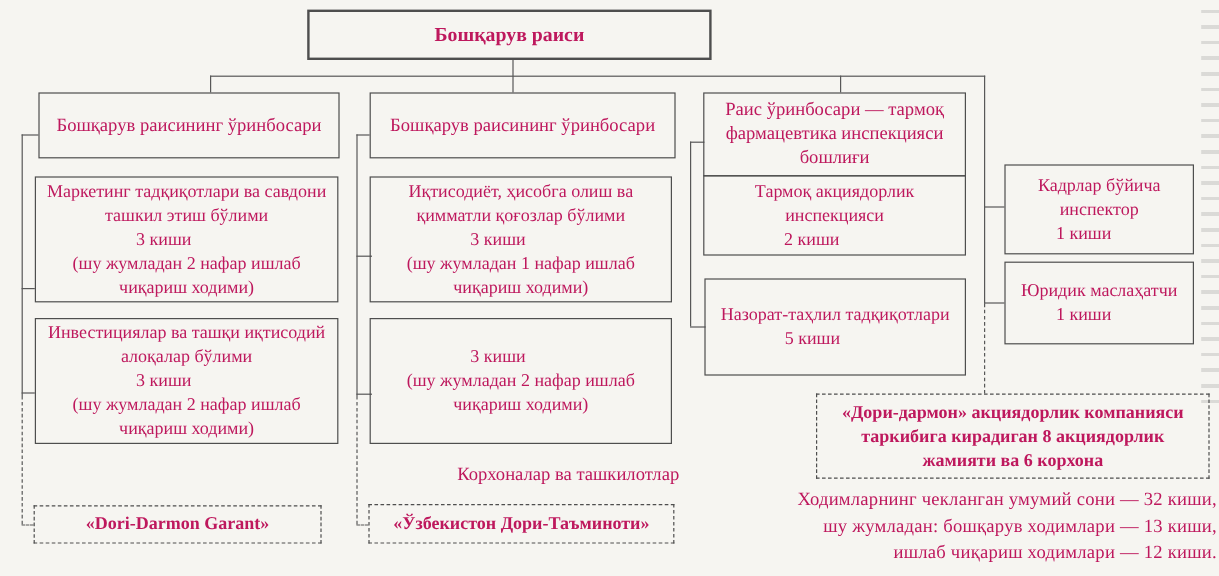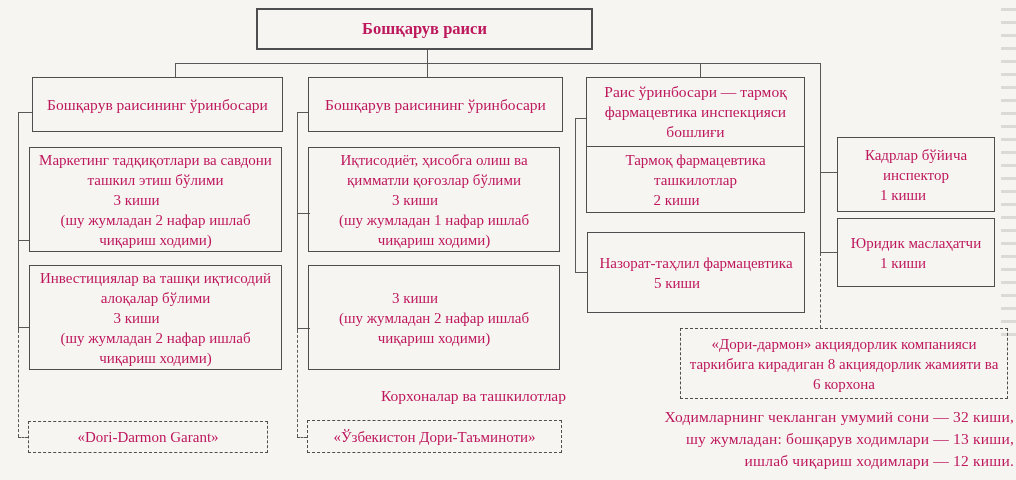--- a/index.html
+++ b/index.html
@@ -13,21 +13,21 @@
     position:absolute; box-sizing:border-box;
     border:1px solid #4e4e4e;
     display:flex; flex-direction:column; justify-content:center;
     text-align:center; font-size:15px; line-height:20px;
     padding:2px 6px;
   }
   .root {
     border-width:2px; font-weight:bold; font-size:16.5px; line-height:20px;
   }
   .hdr { font-size:15.5px; }
-  .dashedbox { border:1px dashed #4e4e4e; }
+  .dashedbox { border:1px dashed #4e4e4e;font-weight:bold; }
   .cnt { padding-right:38px; }
   .cnt-sm { text-align:center; padding-right:26px; }
   .caption {
     position:absolute; text-align:center; font-size:15.5px; line-height:20px;
   }
   .hl, .vl { position:absolute; background:#585858; }
   .hl { height:1px; } .vl { width:1px; }
   .vd { position:absolute; width:0; border-left:1px dashed #585858; }
   .hd { position:absolute; height:0; border-top:1px dashed #585858; }
   .footnote {
@@ -112,25 +112,25 @@
   </div>
   <div class="caption" style="left:300px; top:386px; width:266px;text-align:right;">Корхоналар ва ташкилотлар</div>
   <div class="box hdr" style="left:586px; top:77px; width:219px; height:70px;">
     <div>Раис ўринбосари — тармоқ фармацевтика инспекцияси бошлиғи</div>
   </div>
 
   <div class="box dashedbox" style="left:307px; top:420px; width:255px; height:33px;">
     <div>«Ўзбекистон Дори-Таъминоти»</div>
   </div>
   <div class="box" style="left:586px; top:146px; width:219px; height:67px;">
-    <div>Тармоқ фармацевтика ташкилотлар</div>
+    <div>Тармоқ акциядорлик инспекцияси</div>
     <div class="cnt">2 киши</div>
   </div>
   <div class="box" style="left:587px; top:232px; width:218px; height:81px;">
-    <div>Назорат-таҳлил фармацевтика</div>
+    <div>Назорат-таҳлил тадқиқотлари</div>
     <div class="cnt">5 киши</div>
   </div>
 
   <div class="box" style="left:837px; top:137px; width:158px; height:75px;">
     <div>Кадрлар бўйича инспектор</div>
     <div class="cnt-sm">1 киши</div>
   </div>
   <div class="box" style="left:837px; top:218px; width:158px; height:69px;">
     <div>Юридик маслаҳатчи</div>
     <div class="cnt-sm">1 киши</div>

